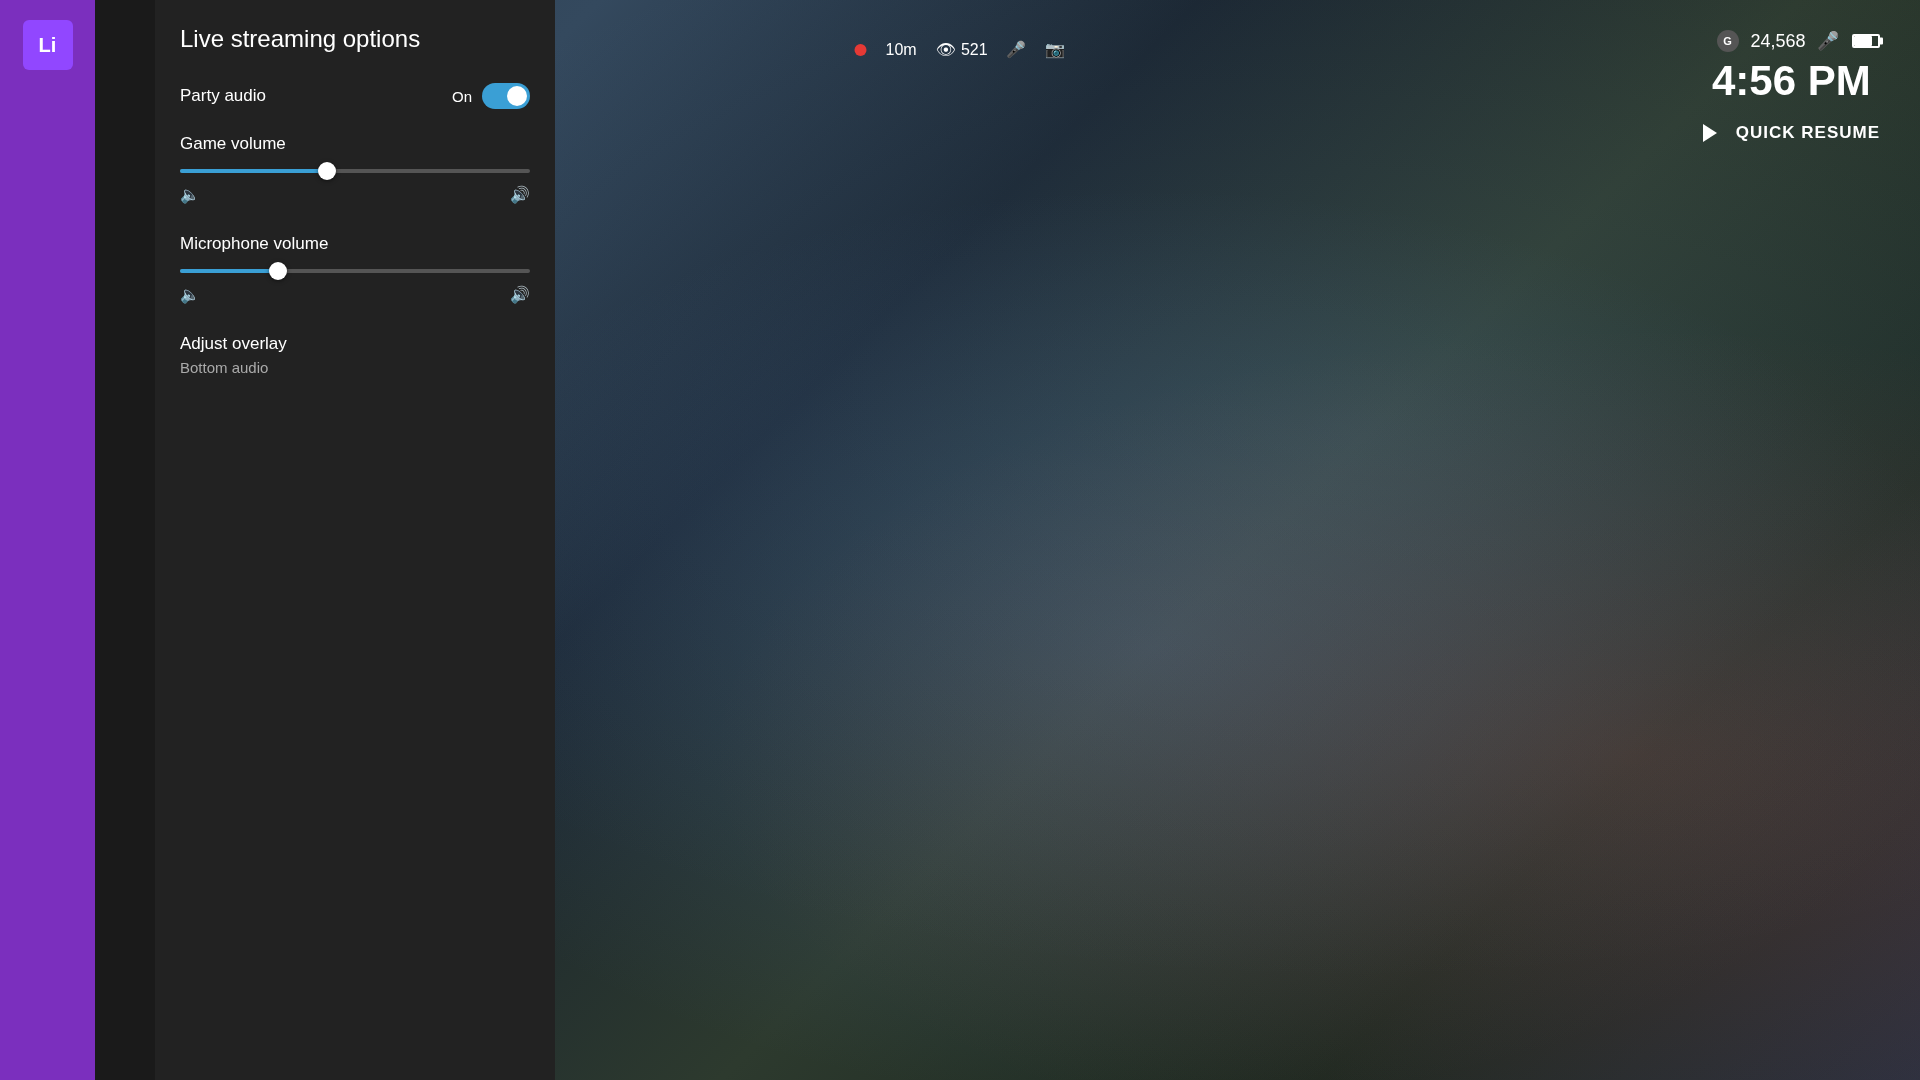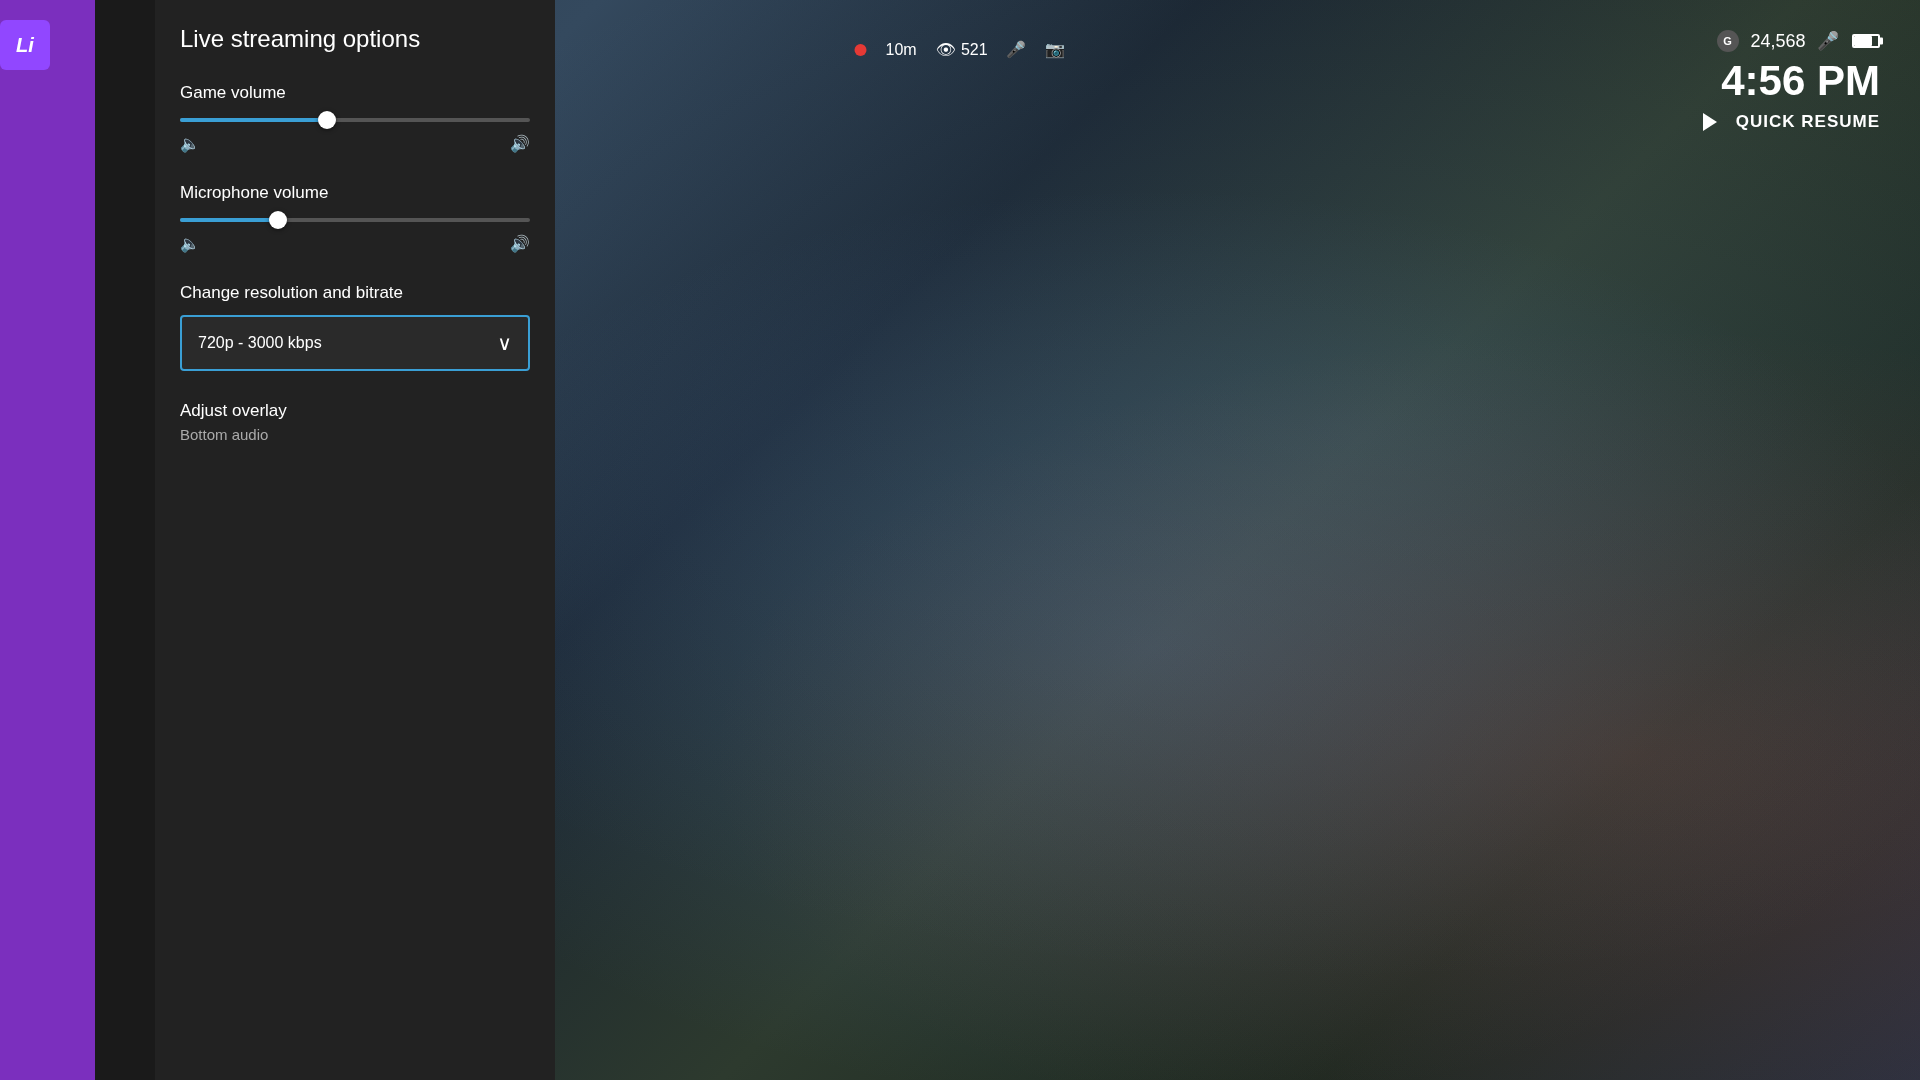--- a/index.html
+++ b/index.html
@@ -46,24 +46,23 @@
 
     .sidebar-twitch-bar {
       width: 95px;
       height: 1080px;
       background: #7B2FBE;
       position: absolute;
       left: 0;
       top: 0;
       display: flex;
       flex-direction: column;
-      align-items: flex-start;
+      align-items: center;
       padding-top: 20px;
       gap: 10px;
-      font-style: italic;
     }
 
     
     .main-panel {
       position: absolute;
       left: 155px;
       top: 0;
       width: 400px;
       height: 1080px;
       background: #222222;
@@ -328,22 +327,22 @@
       width: 75%;
       height: 100%;
       background: white;
       border-radius: 1px;
     }
 
     .hud-clock {
       color: white;
       font-size: 42px;
       font-weight: 600;
-      text-align: right;
-      margin-bottom: 7px;
+      text-align: center;
+      margin-bottom: 18px;
     }
 
     .quick-resume-btn {
       display: flex;
       align-items: center;
       gap: 19px;
       justify-content: flex-end;
     }
 
     .qr-play {
@@ -493,20 +492,27 @@
   </div>
   <div class="sidebar-bottom-item">
     <span class="sidebar-bottom-label">Mo</span>
     <span class="sidebar-bottom-sub">Au</span>
   </div>
 </div>
 
 <div class="main-panel">
   <h1 class="panel-title">Live streaming options</h1>
 
+  <div class="setting-row">
+    <span class="setting-label">Party audio</span>
+    <div class="toggle-row">
+      <span class="toggle-on-label">On</span>
+      <div class="toggle"></div>
+    </div>
+  </div>
 
   <div class="volume-section">
     <div class="volume-label">Game volume</div>
     <div class="slider-track">
       <div class="slider-fill" style="width: 42%;"></div>
       <div class="slider-thumb" style="left: 42%;"></div>
     </div>
     <div class="slider-icons">
       <span class="vol-icon">🔈</span>
       <span class="vol-icon">🔊</span>
@@ -518,25 +524,18 @@
     <div class="slider-track">
       <div class="slider-fill" style="width: 28%;"></div>
       <div class="slider-thumb" style="left: 28%;"></div>
     </div>
     <div class="slider-icons">
       <span class="vol-icon">🔈</span>
       <span class="vol-icon">🔊</span>
     </div>
   </div>
 
-  <div class="resolution-section">
-    <div class="resolution-label">Change resolution and bitrate</div>
-    <div class="dropdown">
-      <span class="dropdown-value">720p - 3000 kbps</span>
-      <span class="dropdown-chevron">∨</span>
-    </div>
-  </div>
 
   <div class="overlay-section">
     <div class="overlay-title">Adjust overlay</div>
     <div class="overlay-subtitle">Bottom audio</div>
   </div>
 </div>
 
 </body></html>

